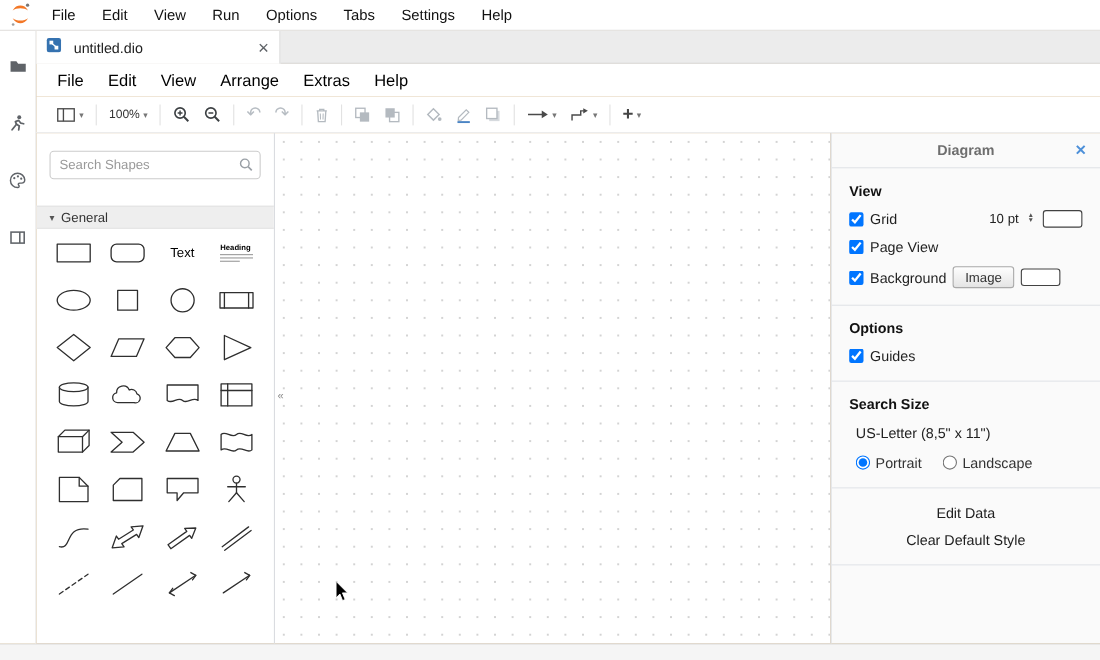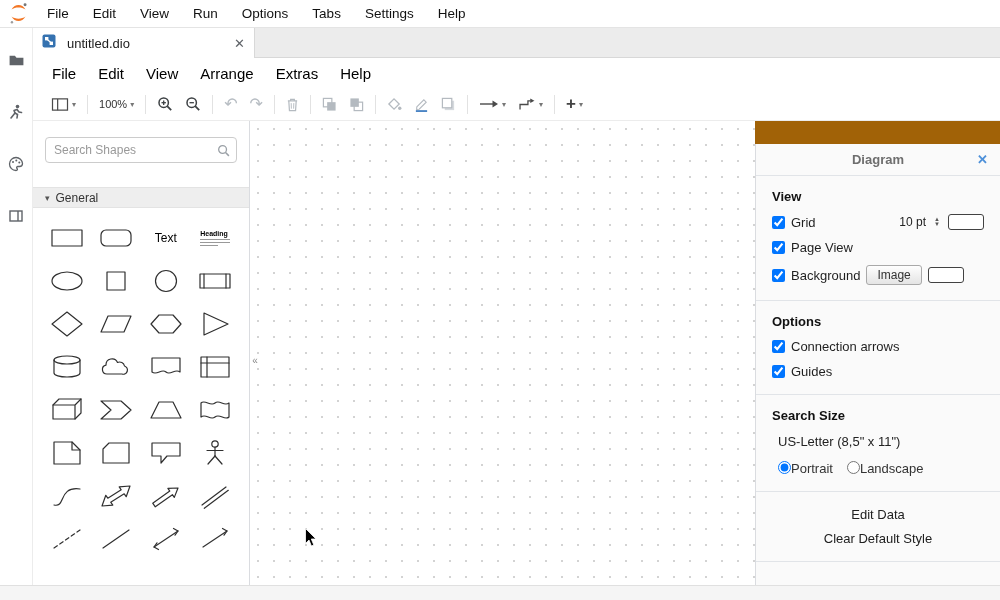--- a/index.html
+++ b/index.html
@@ -62,21 +62,21 @@
   .search-input::placeholder { color:#999; }
   .search-ic { position:absolute; right:7px; top:6px; }
   .section-header {
     margin-top:24px; height:21px; background:#eeeeee; border-top:1px solid #e3e3e3;
     border-bottom:1px solid #e3e3e3; display:flex; align-items:center; gap:6px;
     padding-left:12px; font-size:12px; color:#333; cursor:pointer;
   }
   .sec-caret { font-size:9px; color:#555; }
   .shape-grid {
     display:grid; grid-template-columns:repeat(4, 1fr); grid-auto-rows:43px;
-    padding:8px 9px 0 9px; justify-items:center; align-items:center;
+    padding:0 9px 0 9px; justify-items:center; align-items:center;
   }
   .shape { display:flex; align-items:center; justify-content:center; width:42px; height:40px; cursor:pointer; }
   .shape svg { stroke:#2f2f2f; stroke-width:1.2; fill:none; stroke-linejoin:round; stroke-linecap:round; }
   .shape-text { font-size:12px; color:#000; }
   .hprev { width:30px; }
   .hprev-t { font-size:7px; font-weight:bold; color:#000; }
   .hl { height:1px; background:#999; margin-top:2px; }
   .hl.w60 { width:60%; }
   
   .canvas {
@@ -85,21 +85,21 @@
     background-size:16px 16px;
   }
   .collapse-left {
     position:absolute; left:0; top:226px; width:10px; height:26px; display:flex;
     align-items:center; justify-content:center; color:#8a8a8a; font-size:10px; cursor:pointer;
   }
   .mouse-cursor { position:absolute; left:55px; top:407px; z-index:6; pointer-events:none; }
   
   .format-panel {
     position:absolute; top:121px; left:755px; right:0; bottom:15px; background:#fafafa;
-    border-left:1px solid #dadce0; font-size:13px; color:#202020;margin-top:23px;
+    border-left:1px solid #dadce0; font-size:13px; color:#202020;
   }
   .fp-header {
     position:relative; height:32px; display:flex; align-items:center; justify-content:center;
     border-bottom:1px solid #e1e4e8;
   }
   .fp-title { font-weight:bold; color:#6e6e6e; font-size:13px; }
   .fp-close { position:absolute; right:12px; top:8px; color:#4d90d9; font-size:13px; font-weight:bold; cursor:pointer; }
   .fp-section { padding:13px 16px 15px 16px; border-bottom:1px solid #e1e4e8; }
   .fp-h { font-weight:bold; font-size:13px; color:#111; }
   .checkrow { display:flex; align-items:center; gap:6px; margin-top:10px; font-size:13px; color:#1f1f1f; }
@@ -108,21 +108,21 @@
   .grid-size { font-size:12px; color:#222; }
   .stepper { display:flex; flex-direction:column; gap:0; margin:0 2px; }
   .stepper span { font-size:6px; line-height:5px; color:#555; cursor:pointer; }
   .swatch { width:36px; height:16px; background:#fff; border:1px solid #424242; border-radius:3px; cursor:pointer; }
   .btn-image {
     font-size:12px; padding:2px 10px; border:1px solid #a9a9a9; border-radius:3px;
     background:linear-gradient(#fefefe,#e4e4e4); color:#333; cursor:pointer;
     font-family:"Liberation Sans", sans-serif;
   }
   .paper-size { margin:11px 0 0 6px; font-size:13px; color:#222; cursor:pointer; }
-  .radio-row { display:flex; align-items:flex-start; margin:12px 0 0 6px; }
+  .radio-row { display:flex; align-items:center; gap:5px; margin:12px 0 0 6px; }
   .radio-row label { color:#333; margin-right:14px; }
   .fp-actions { text-align:center; }
   .fp-action { margin-top:9px; font-size:13px; color:#202020; cursor:pointer; }
   .fp-action:first-child { margin-top:2px; }
   
   .status-bar { position:absolute; bottom:0; left:0; right:0; height:15px; background:#f5f5f5; border-top:1px solid #e0e0e0; }
 </style>
 </head>
 <body>
 
@@ -529,24 +529,20 @@
         <span>Background</span>
         <button class="btn-image">Image</button>
         <span class="swatch"></span>
       </div>
     </div>
 
     <div class="fp-section">
       <div class="fp-h">Options</div>
       <div class="checkrow">
         <input type="checkbox" checked="true" style="">
-        <span>Connection arrows</span>
-      </div>
-      <div class="checkrow">
-        <input type="checkbox" checked="true" style="">
         <span>Guides</span>
       </div>
     </div>
 
     <div class="fp-section">
       <div class="fp-h">Search Size</div>
       <div class="paper-size">US-Letter (8,5" x 11")</div>
       <div class="radio-row">
         <input type="radio" name="orientation" checked="true" style="">
         <label>Portrait</label>

